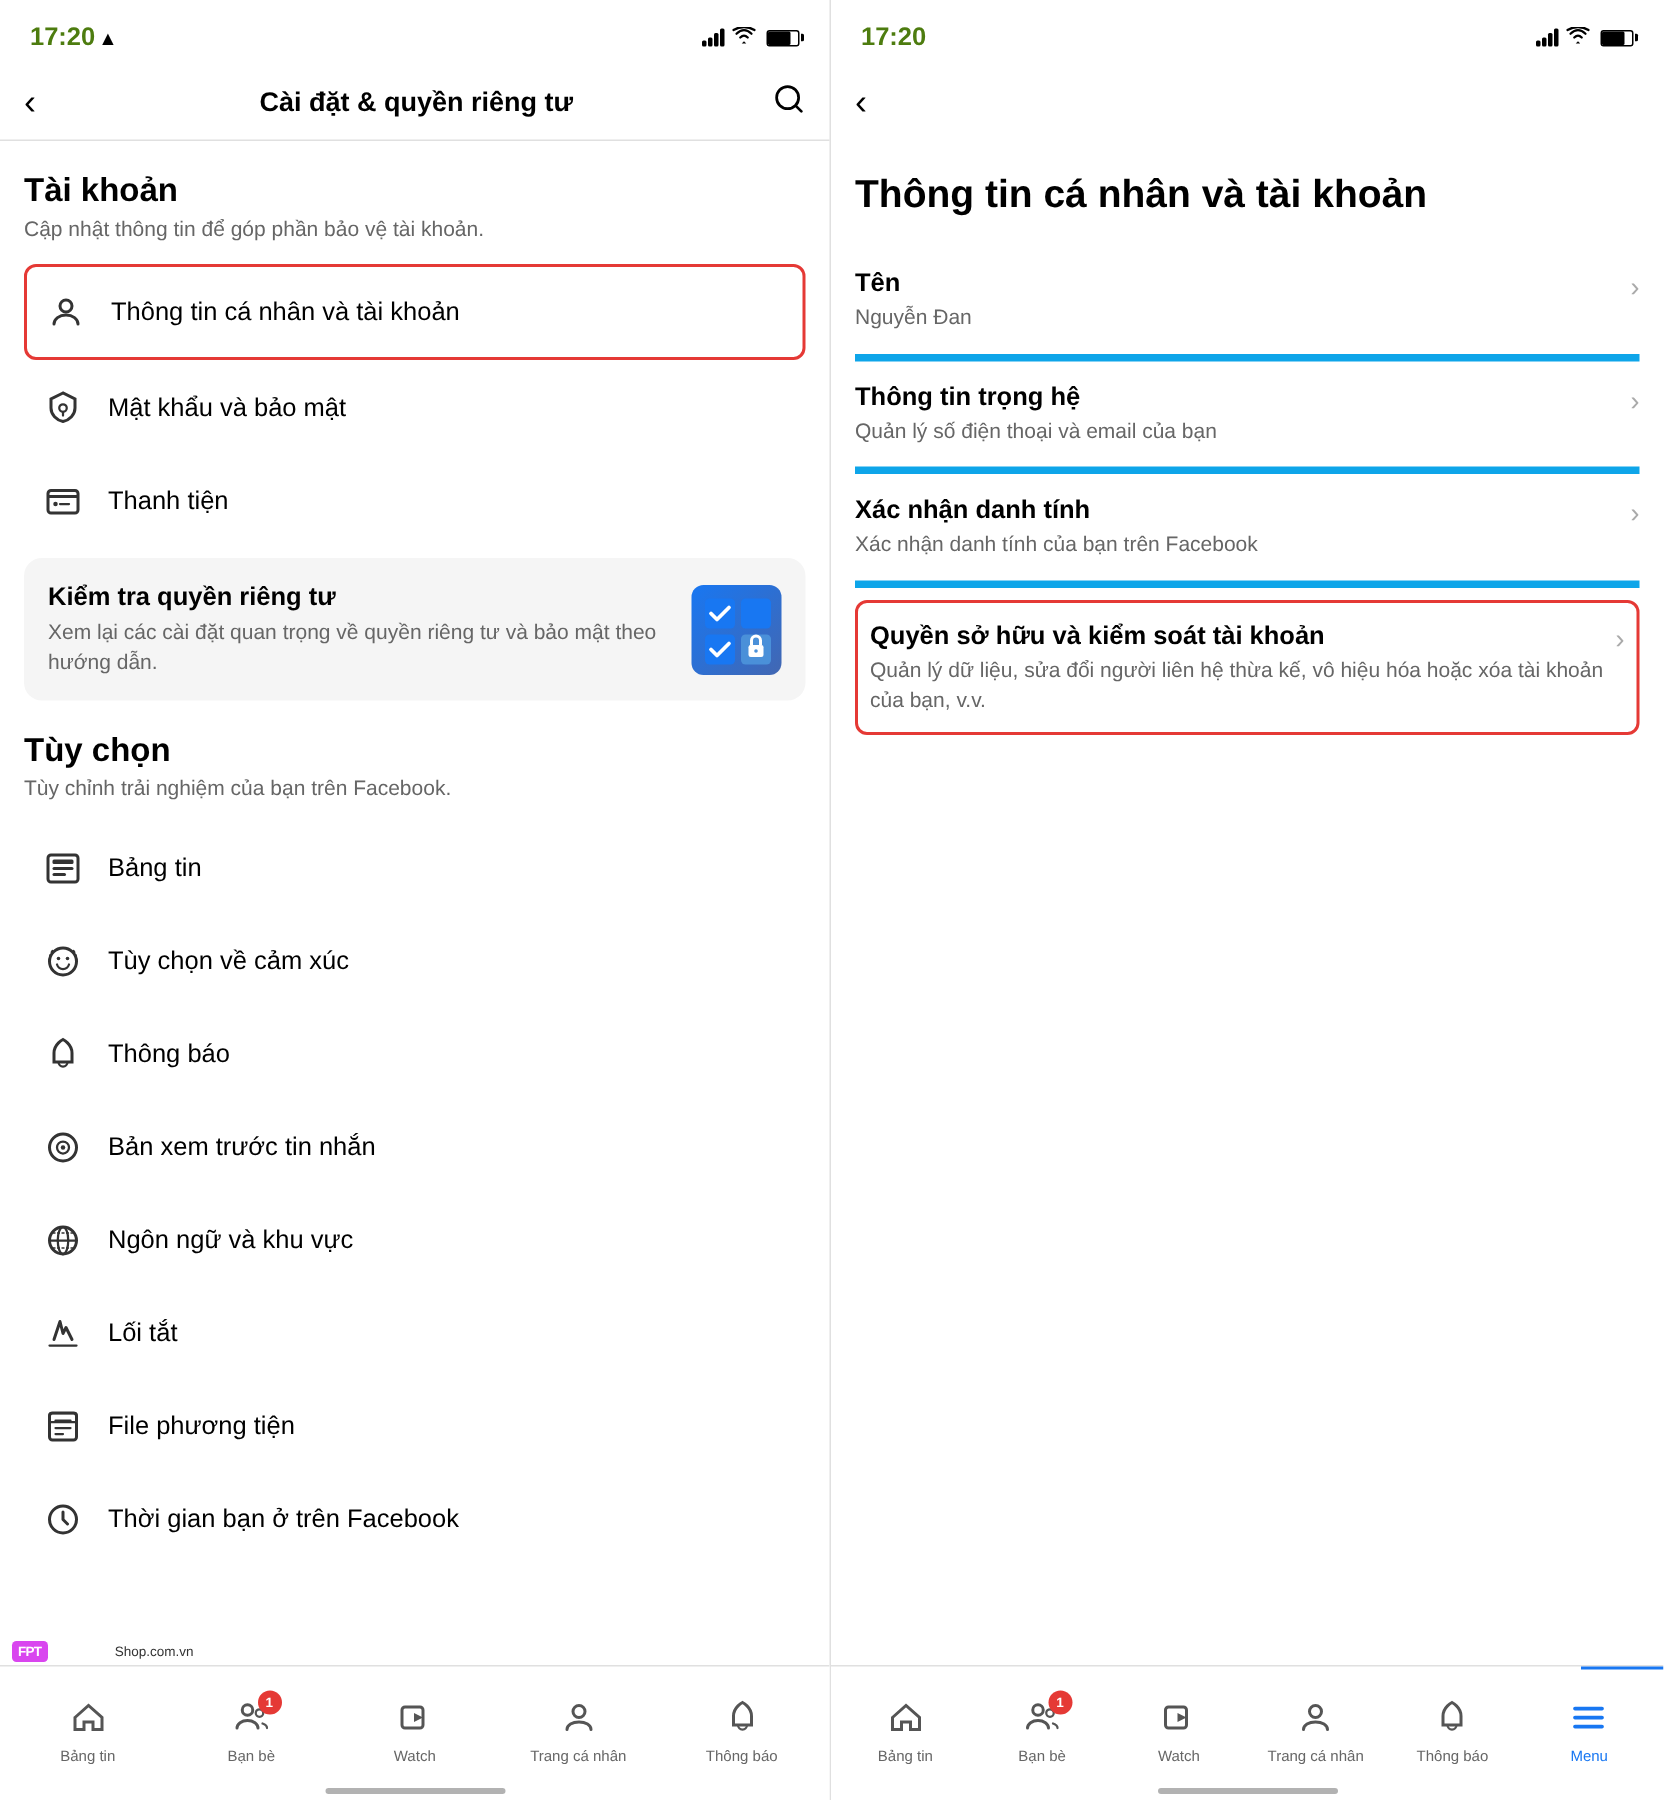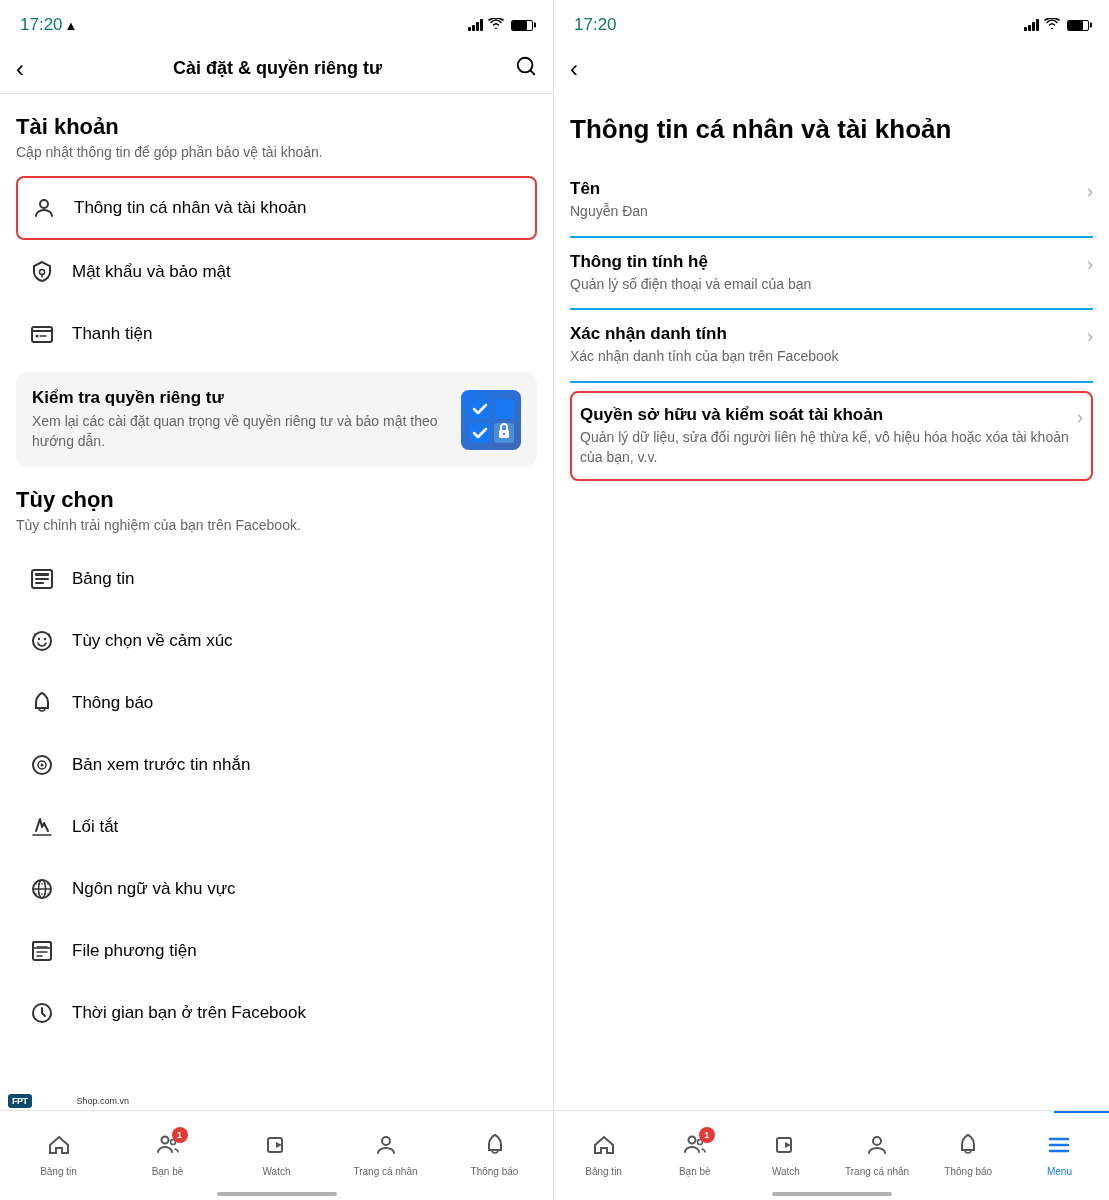--- a/index.html
+++ b/index.html
@@ -36,22 +36,22 @@
     
     .status-bar {
       display: flex;
       justify-content: space-between;
       align-items: center;
       padding: 14px 20px 8px 20px;
       height: 44px;
     }
     .status-time {
       font-size: 17px;
-      font-weight: 400;
-      color: #0f766e;
+      font-weight: 700;
+      color: #4d7c0f;
     }
     .status-icons {
       display: flex;
       align-items: center;
       gap: 5px;
     }
     .signal-bars {
       display: flex;
       align-items: flex-end;
       gap: 1px;
@@ -293,21 +293,21 @@
       margin-bottom: 20px;
       line-height: 1.2;
     }
 
     
     .right-menu-item {
       display: flex;
       align-items: flex-start;
       justify-content: space-between;
       padding: 14px 0;
-      border-bottom: 2px solid #0ea5e9;
+      border-bottom: 5px solid #0ea5e9;
       cursor: pointer;
     }
     .right-menu-item.highlighted {
       border: 2px solid #e53935;
       border-radius: 8px;
       padding: 12px 8px;
       margin-bottom: 4px;
     }
     .right-menu-text {
       flex: 1;
@@ -332,21 +332,21 @@
 
     
     .fpt-watermark {
       position: absolute;
       bottom: 92px;
       left: 8px;
       display: flex;
       align-items: center;
     }
     .fpt-logo {
-      background: #0c4a6e;
+      background: #d946ef;
       color: #fff;
       font-size: 9px;
       font-weight: 900;
       padding: 2px 4px;
       border-radius: 3px;
       letter-spacing: -0.5px;
     }
     .fpt-sub {
       font-size: 9px;
       color: #333;
@@ -504,37 +504,37 @@
             <circle cx="12" cy="12" r="4" stroke="#333" stroke-width="1.5"></circle>
             <circle cx="12" cy="12" r="1.5" fill="#333"></circle>
           </svg>
         </div>
         <span class="menu-text">Bản xem trước tin nhắn</span>
       </div>
 
       <div class="menu-item">
         <div class="menu-icon">
           <svg width="24" height="24" viewBox="0 0 24 24" fill="none">
-            <path d="M6 16L10 4L12 12L14 8L18 16" stroke="#333" stroke-width="2" stroke-linecap="round" stroke-linejoin="round" fill="none"></path>
-            <path d="M3 20H21" stroke="#333" stroke-width="1.5" stroke-linecap="round"></path>
-          </svg>
-        </div>
-        <span class="menu-text">Lối tắt</span>
-      </div>
-
-      <div class="menu-item">
-        <div class="menu-icon">
-          <svg width="24" height="24" viewBox="0 0 24 24" fill="none">
             <circle cx="12" cy="12" r="9" stroke="#333" stroke-width="2"></circle>
             <ellipse cx="12" cy="12" rx="3.5" ry="9" stroke="#333" stroke-width="1.5"></ellipse>
             <path d="M3 12H21" stroke="#333" stroke-width="1.5"></path>
             <path d="M5 7H19M5 17H19" stroke="#333" stroke-width="1" stroke-dasharray="2 1"></path>
           </svg>
         </div>
         <span class="menu-text">Ngôn ngữ và khu vực</span>
+      </div>
+
+      <div class="menu-item">
+        <div class="menu-icon">
+          <svg width="24" height="24" viewBox="0 0 24 24" fill="none">
+            <path d="M6 16L10 4L12 12L14 8L18 16" stroke="#333" stroke-width="2" stroke-linecap="round" stroke-linejoin="round" fill="none"></path>
+            <path d="M3 20H21" stroke="#333" stroke-width="1.5" stroke-linecap="round"></path>
+          </svg>
+        </div>
+        <span class="menu-text">Lối tắt</span>
       </div>
 
       <div class="menu-item">
         <div class="menu-icon">
           <svg width="24" height="24" viewBox="0 0 24 24" fill="none">
             <rect x="3" y="3" width="18" height="18" rx="2" stroke="#333" stroke-width="2"></rect>
             <rect x="3" y="3" width="18" height="6" rx="1" fill="none" stroke="#333" stroke-width="1.5"></rect>
             <path d="M7 8H17M7 13H17M7 17H12" stroke="#333" stroke-width="1.5" stroke-linecap="round"></path>
           </svg>
         </div>
@@ -648,21 +648,21 @@
     <div class="right-menu-item">
       <div class="right-menu-text">
         <div class="right-menu-title">Tên</div>
         <div class="right-menu-sub">Nguyễn Đan</div>
       </div>
       <span class="chevron">›</span>
     </div>
 
     <div class="right-menu-item">
       <div class="right-menu-text">
-        <div class="right-menu-title">Thông tin tính hệ</div>
+        <div class="right-menu-title">Thông tin trọng hệ</div>
         <div class="right-menu-sub">Quản lý số điện thoại và email của bạn</div>
       </div>
       <span class="chevron">›</span>
     </div>
 
     <div class="right-menu-item">
       <div class="right-menu-text">
         <div class="right-menu-title">Xác nhận danh tính</div>
         <div class="right-menu-sub">Xác nhận danh tính của bạn trên Facebook</div>
       </div>

